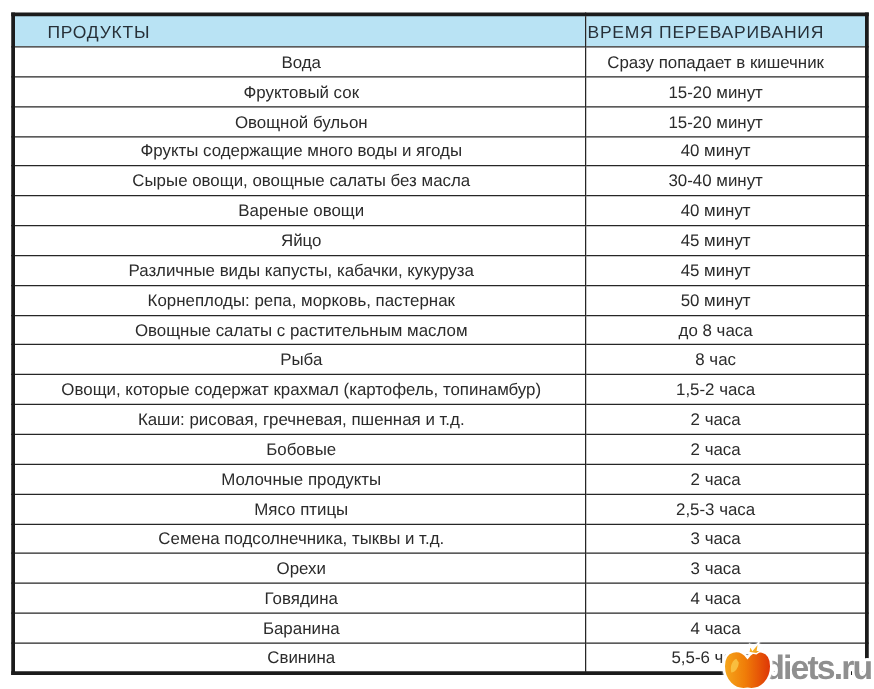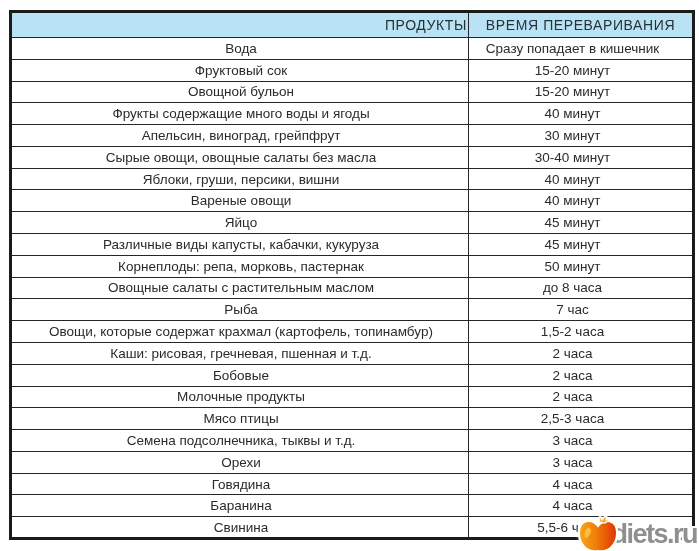--- a/index.html
+++ b/index.html
@@ -31,22 +31,22 @@
     border:1.5px solid var(--cell-border);
     overflow:hidden;white-space:nowrap;
     vertical-align:middle;
   }
   thead th{
     background:var(--header-bg);
     height:26px;
     font-size:14px;font-weight:normal;
     color:#273038;letter-spacing:.6px;
   }
-  th.h-product{text-align:right;padding-left:26px;margin-top:25px;}
-  th.h-time{text-align:center;}
+  th.h-product{text-align:left;padding-left:26px;margin-top:25px;}
+  th.h-time{text-align:left;}
   tbody tr{height:20.75px;}
   td{
     font-size:13.5px;color:var(--text-color);
     padding:0 8px;
   }
   td.c-product{text-align:center;padding-left:10px;}
   td.c-time{text-align:center;padding-left:2px;padding-right:18px;}
   
   .watermark{
     position:absolute;right:0;bottom:-3px;
@@ -97,34 +97,26 @@
   <tr>
     <td class="c-product">Овощной бульон</td>
     <td class="c-time">15-20 минут</td>
   </tr>
 
   <tr>
     <td class="c-product">Фрукты содержащие много воды и ягоды</td>
     <td class="c-time">40 минут</td>
   </tr>
 
-  <tr>
-    <td class="c-product">Апельсин, виноград, грейпфрут</td>
-    <td class="c-time">30 минут</td>
-  </tr>
 
   <tr>
     <td class="c-product">Сырые овощи, овощные салаты без масла</td>
     <td class="c-time">30-40 минут</td>
   </tr>
 
-  <tr>
-    <td class="c-product">Яблоки, груши, персики, вишни</td>
-    <td class="c-time">40 минут</td>
-  </tr>
 
   <tr>
     <td class="c-product">Вареные овощи</td>
     <td class="c-time">40 минут</td>
   </tr>
 
   <tr>
     <td class="c-product">Яйцо</td>
     <td class="c-time">45 минут</td>
   </tr>
@@ -139,21 +131,21 @@
     <td class="c-time">50 минут</td>
   </tr>
 
   <tr>
     <td class="c-product">Овощные салаты с растительным маслом</td>
     <td class="c-time">до 8 часа</td>
   </tr>
 
   <tr>
     <td class="c-product">Рыба</td>
-    <td class="c-time">7 час</td>
+    <td class="c-time">8 час</td>
   </tr>
 
   <tr>
     <td class="c-product">Овощи, которые содержат крахмал (картофель, топинамбур)</td>
     <td class="c-time">1,5-2 часа</td>
   </tr>
 
   <tr>
     <td class="c-product">Каши: рисовая, гречневая, пшенная и т.д.</td>
     <td class="c-time">2 часа</td>

